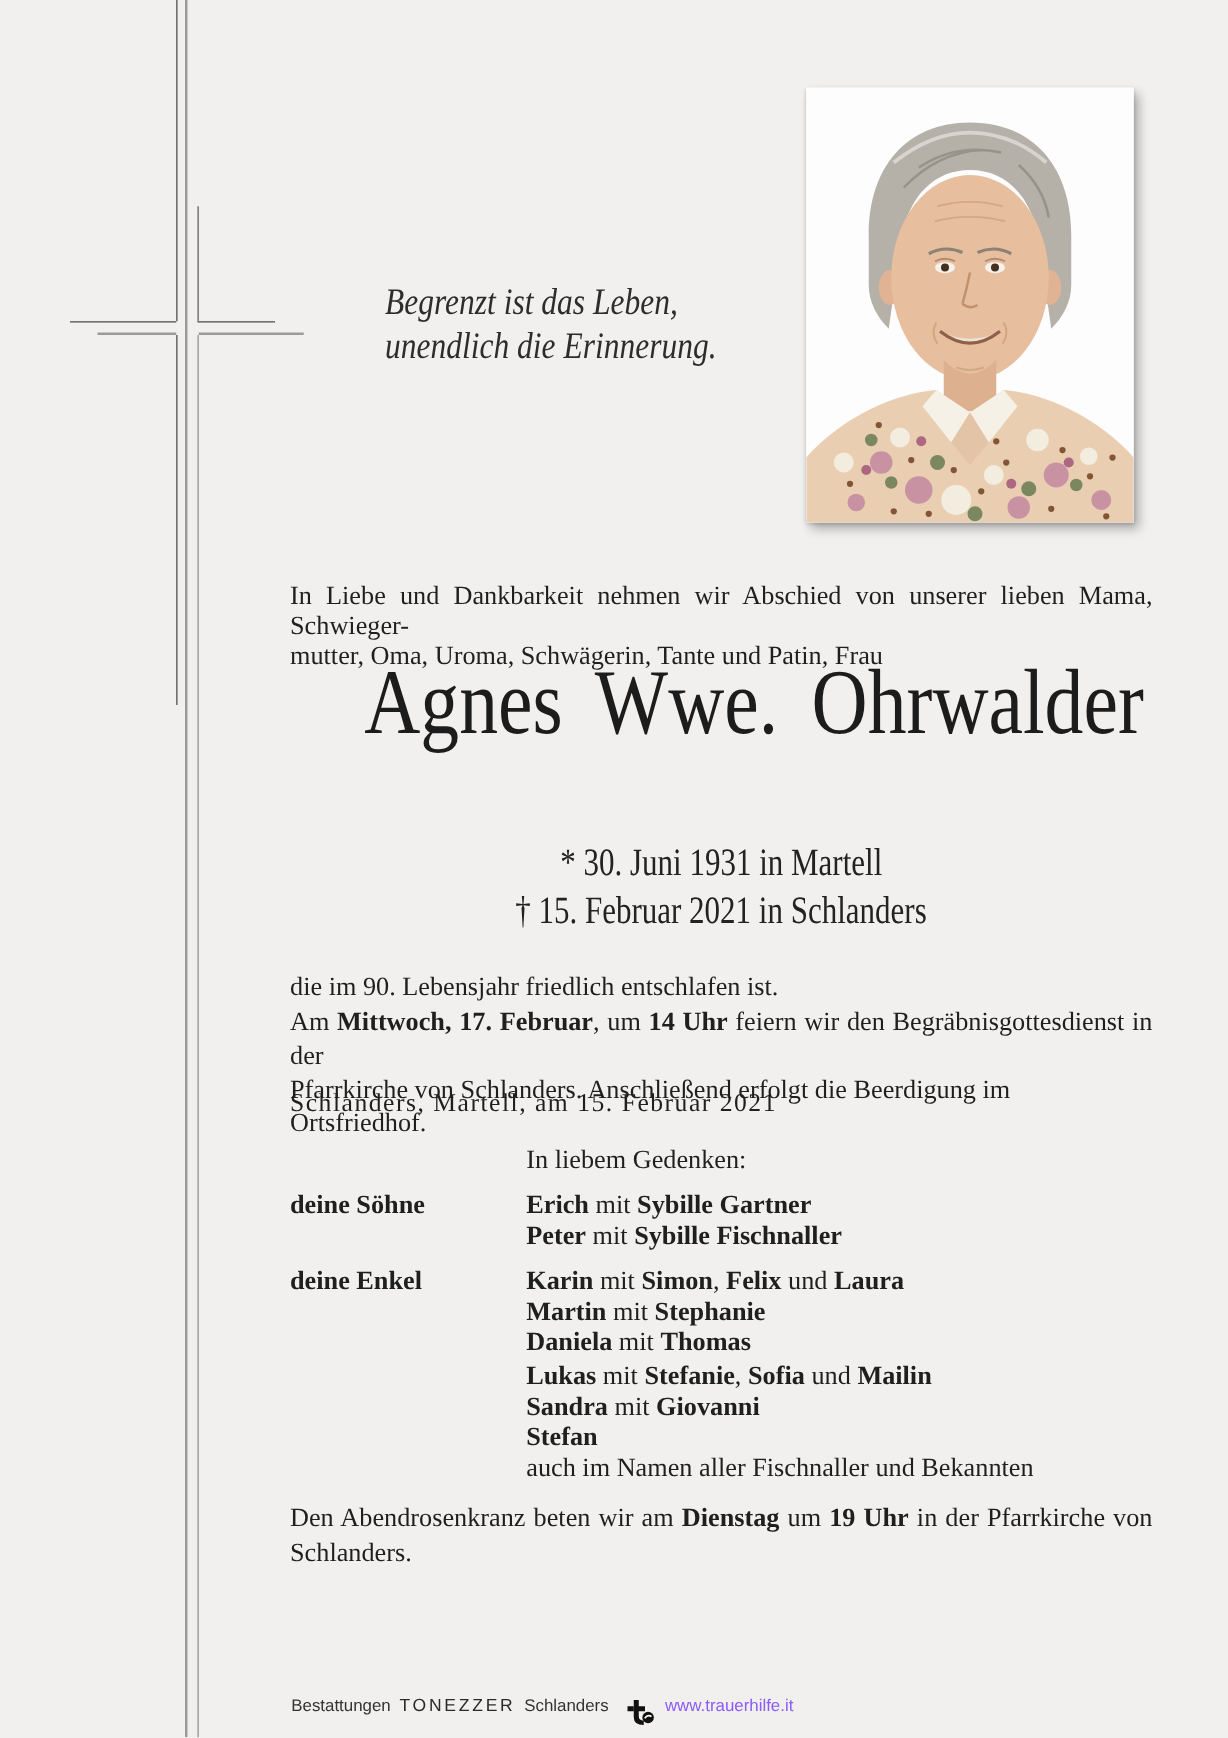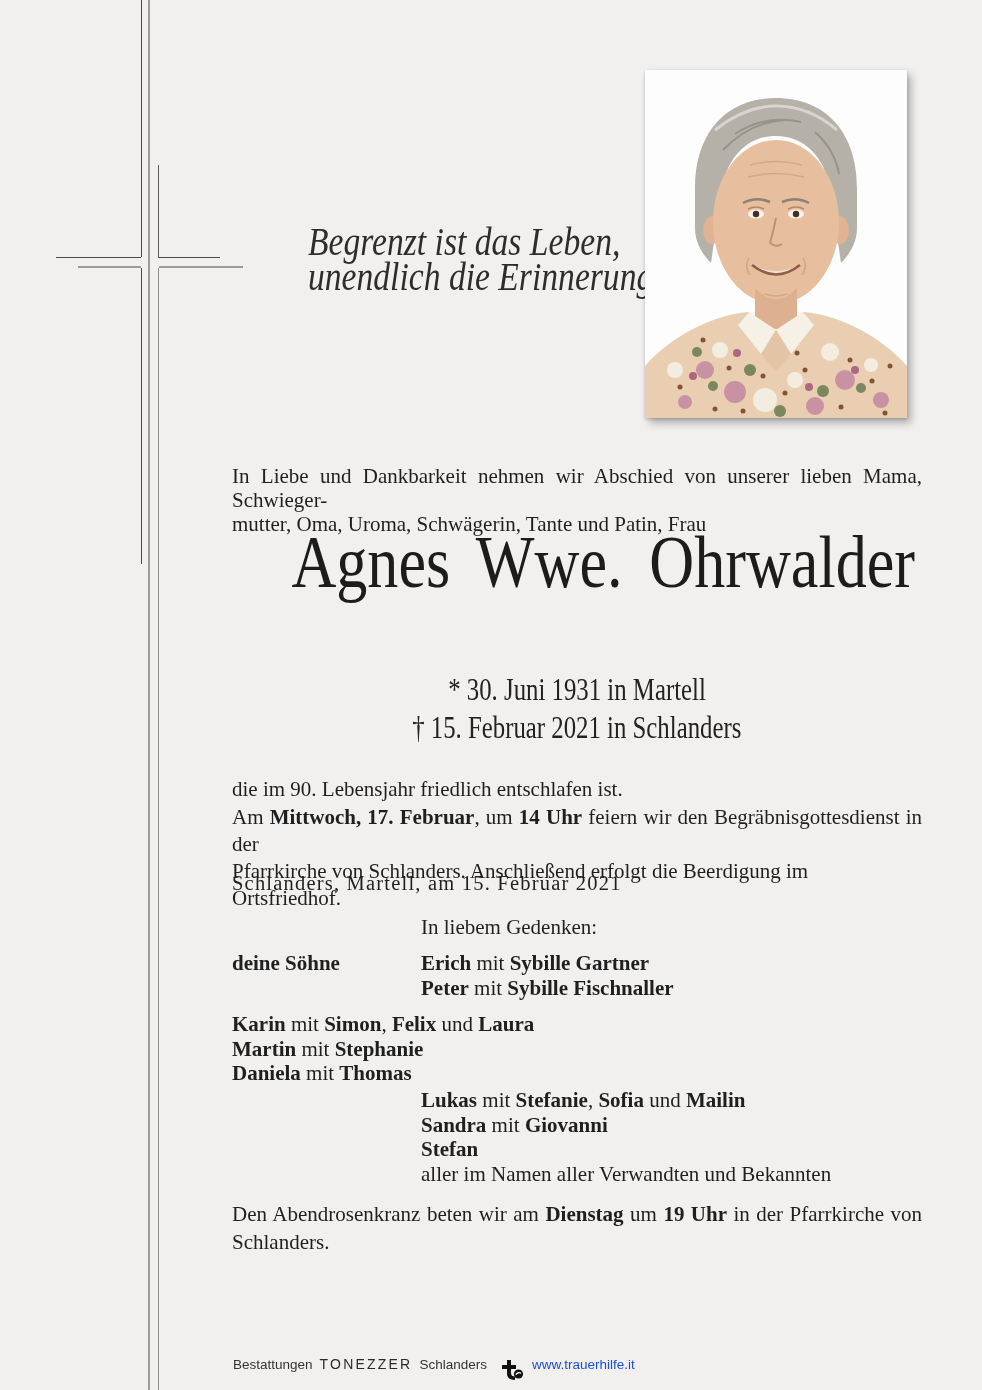--- a/index.html
+++ b/index.html
@@ -14,21 +14,21 @@
   .vA2{left:141px;top:268px;width:1px;height:296px;background:var(--line_dark,#4b4b4b);}
   .vB {left:148px;top:0;width:2px;height:1390px;background:var(--line_gray,#9b9b9b);}
   .vC1{left:158px;top:165px;width:1px;height:92px;background:#5d5d5d;}
   .vC2{left:158px;top:268px;width:1px;height:1122px;background:#8d8d8d;}
   .hA1{left:56px;top:257px;width:85px;height:1px;background:var(--line_dark,#4b4b4b);}
   .hA2{left:158px;top:257px;width:62px;height:1px;background:var(--line_dark,#4b4b4b);}
   .hB1{left:78px;top:266px;width:63px;height:2px;background:var(--line_gray,#9b9b9b);}
   .hB2{left:159px;top:266px;width:84px;height:2px;background:var(--line_gray,#9b9b9b);}
 
   
-  .quote{position:absolute;left:308px;top:224px;font-style:italic;font-size:40px;line-height:35px;color:#2d2d2d;}
+  .quote{position:absolute;left:308px;top:224px;font-style:italic;font-size:30px;line-height:35px;color:#2d2d2d;}
   .quote .ln{display:block;transform:scaleX(0.84);transform-origin:0 50%;white-space:nowrap;}
 
   
   .photo{position:absolute;left:645px;top:70px;width:262px;height:348px;margin:0;padding:0;
     background:#fdfdfd;box-shadow:4px 5px 8px rgba(0,0,0,0.28),0 1px 3px rgba(0,0,0,0.18);}
   .photo svg{display:block;}
 
   
   .abs{position:absolute;}
   .intro{left:232px;top:464px;width:690px;font-size:21px;line-height:24px;}
@@ -51,21 +51,21 @@
   .family .glines{flex:1;}
   .b{font-weight:bold;}
   .rosary{left:232px;top:1201px;width:690px;font-size:21px;line-height:27.5px;}
 
   
   .footer{position:absolute;left:233px;top:1356px;display:flex;align-items:baseline;
     font-family:"Liberation Sans",sans-serif;font-size:13.5px;color:#333;}
   .footer .brand{font-size:14px;letter-spacing:2.2px;margin:0 7px;color:#2a2a2a;}
   .footer .loc{margin-right:9px;}
   .footer .logo{align-self:center;margin:0 8px 0 2px;transform:translateY(3px);}
-  .footer .url{color:#1d4ed8;}
+  .footer .url{color:#8b5cf6;}
 </style>
 </head>
 <body>
 
 <div class="page">
 
   <div class="cl vA1"></div>
   <div class="cl vA2"></div>
   <div class="cl vB"></div>
   <div class="cl vC1"></div>
@@ -182,33 +182,34 @@
   <div class="abs gedenken">In liebem Gedenken:</div>
   <div class="abs family">
     <div class="group g0">
       <div class="glabel">deine Söhne</div>
       <div class="glines">
         <div><span class="b">Erich</span><span> mit </span><span class="b">Sybille Gartner</span></div>
         <div><span class="b">Peter</span><span> mit </span><span class="b">Sybille Fischnaller</span></div>
       </div>
     </div>
     <div class="group g1">
+      <div class="glabel">deine Enkel</div>
       <div class="glines">
         <div><span class="b">Karin</span><span> mit </span><span class="b">Simon</span><span>, </span><span class="b">Felix</span><span> und </span><span class="b">Laura</span></div>
         <div><span class="b">Martin</span><span> mit </span><span class="b">Stephanie</span></div>
         <div><span class="b">Daniela</span><span> mit </span><span class="b">Thomas</span></div>
       </div>
     </div>
     <div class="group g2">
       <div class="glabel"></div>
       <div class="glines">
         <div><span class="b">Lukas</span><span> mit </span><span class="b">Stefanie</span><span>, </span><span class="b">Sofia</span><span> und </span><span class="b">Mailin</span></div>
         <div><span class="b">Sandra</span><span> mit </span><span class="b">Giovanni</span></div>
         <div><span class="b">Stefan</span></div>
-        <div><span>aller im Namen aller Verwandten und Bekannten</span></div>
+        <div><span>auch im Namen aller Fischnaller und Bekannten</span></div>
       </div>
     </div>
   </div>
 
   <div class="abs rosary">
     <div class="jl"><span>Den Abendrosenkranz beten wir am </span><span class="b">Dienstag</span><span> um </span><span class="b">19 Uhr</span><span> in der Pfarrkirche von</span></div>
     <div>Schlanders.</div>
   </div>
 
   <div class="footer">

